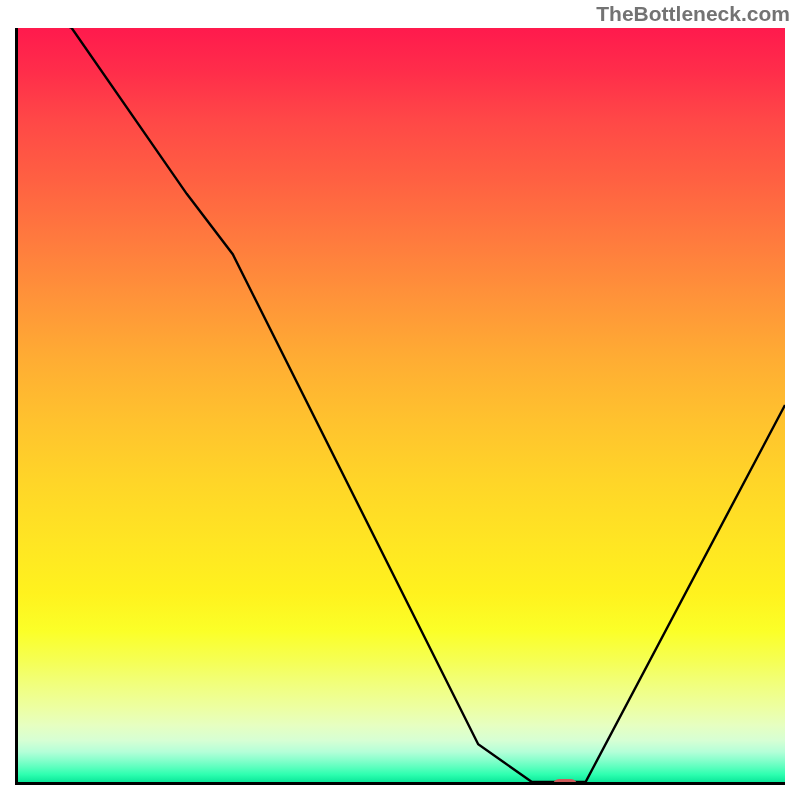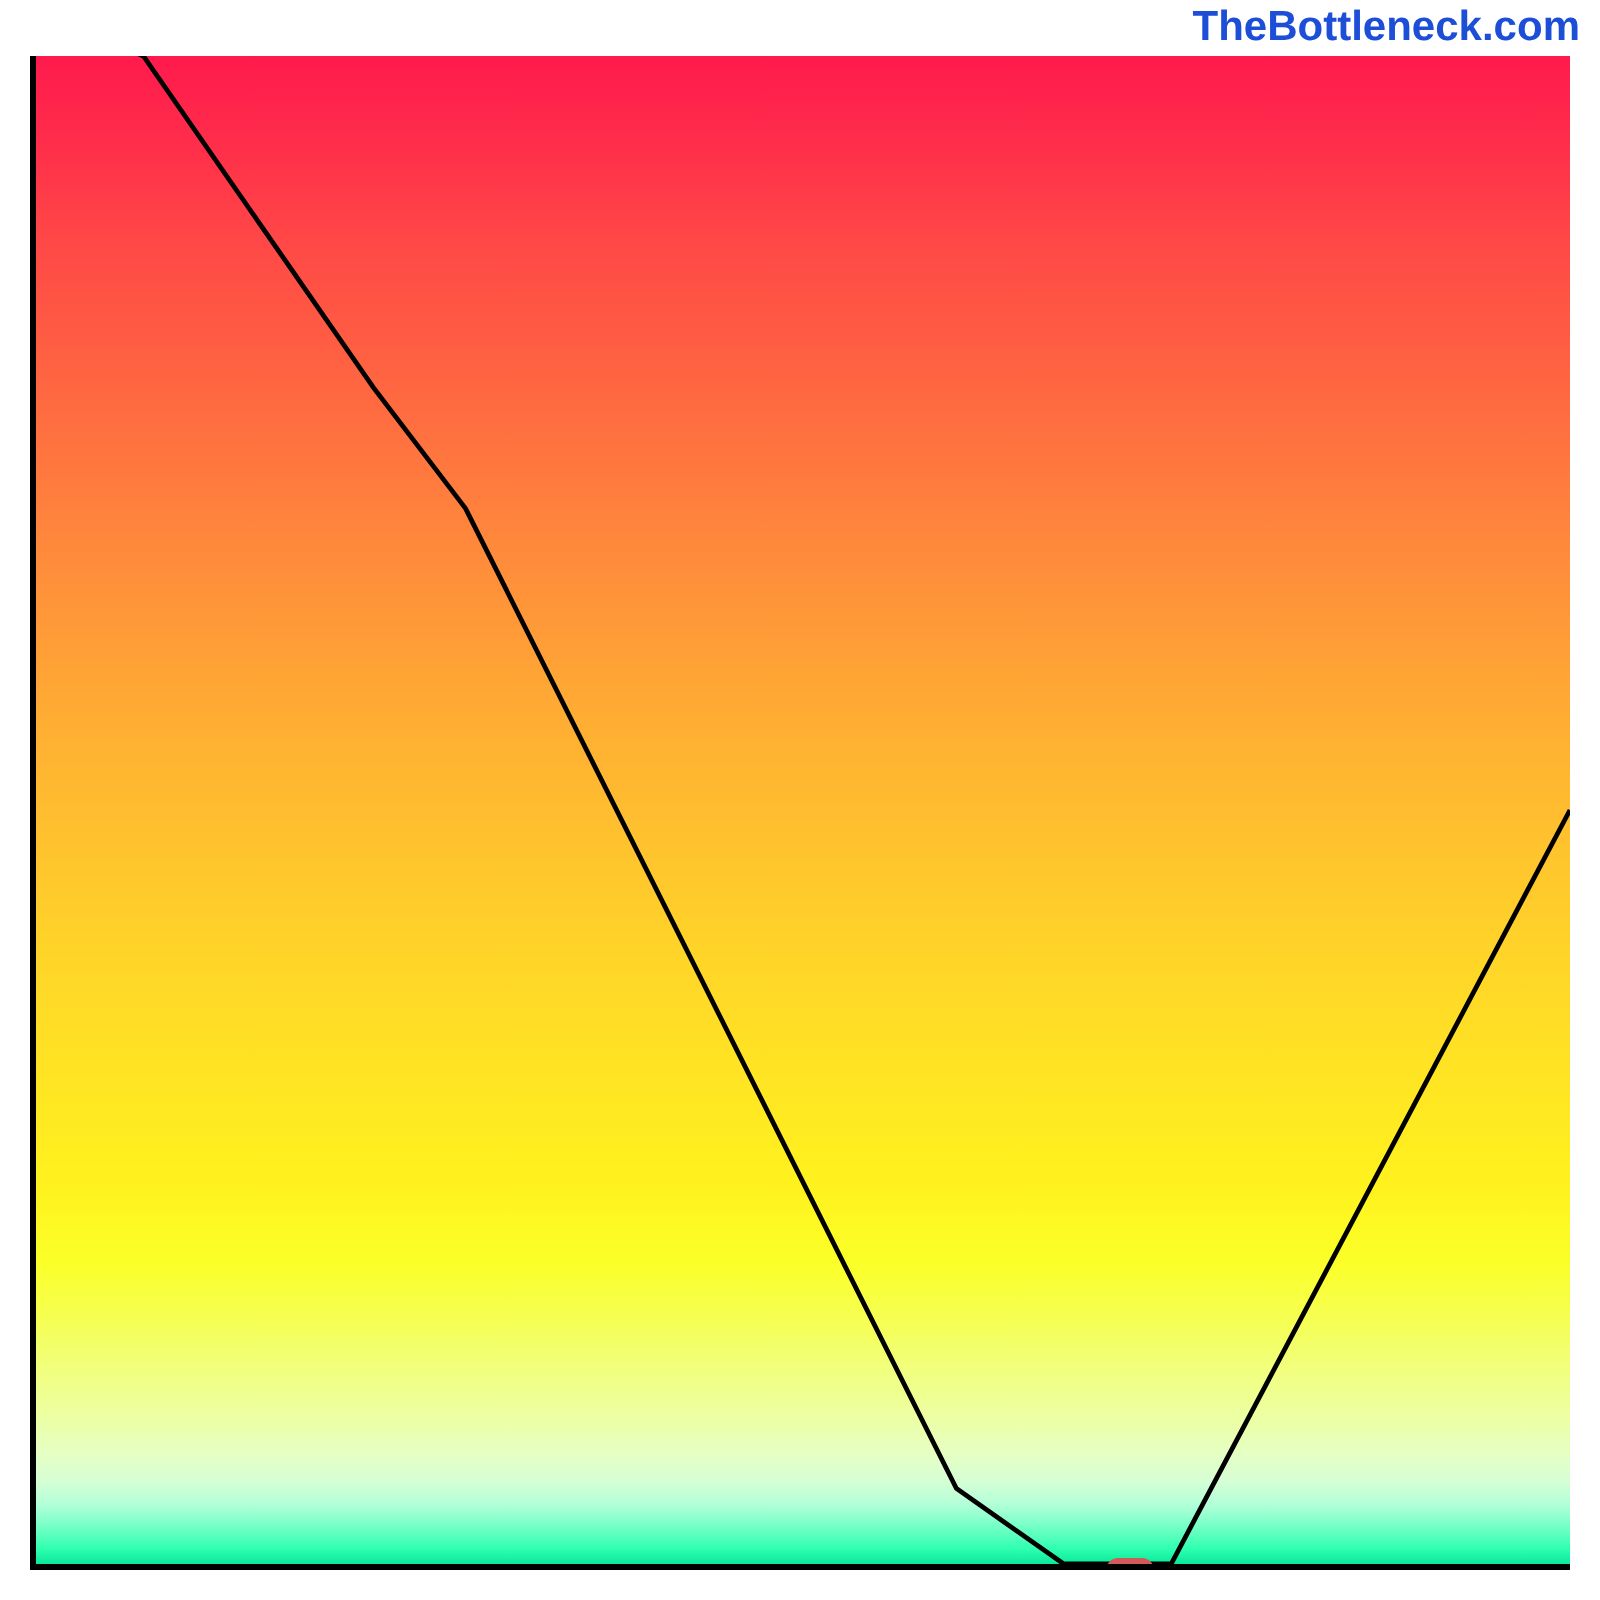--- a/index.html
+++ b/index.html
@@ -15,21 +15,21 @@
     position: relative;
     width: 800px;
     height: 800px;
   }
   .attribution {
     position: absolute;
     top: 2px;
     right: 10px;
     font-size: 21px;
     font-weight: bold;
-    color: #1d4ed8;
+    color: #737373;
     letter-spacing: 0px;
   }
   .plot-area {
     position: absolute;
     left: 15px;
     top: 28px;
     width: 770px;
     height: 757px;
     border-left: 3px solid #000000;
     border-bottom: 3px solid #000000;

